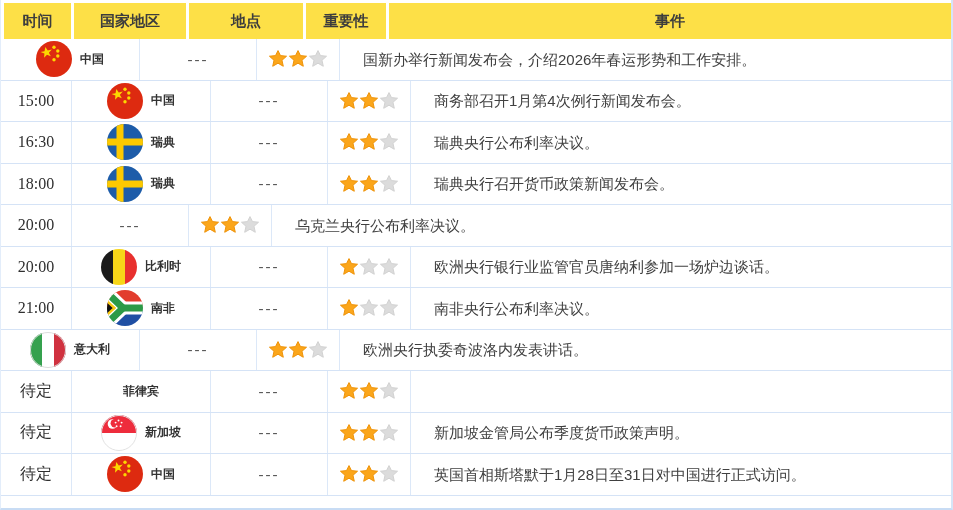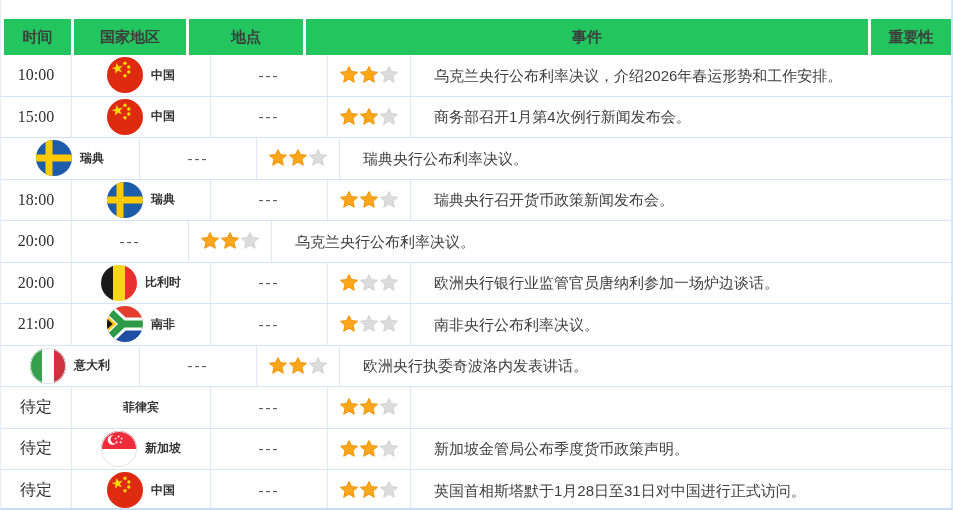--- a/index.html
+++ b/index.html
@@ -4,22 +4,22 @@
 <style>
   * { margin:0; padding:0; box-sizing:border-box; }
   body { background:#fff; font-family:"Liberation Sans","DejaVu Sans",sans-serif; }
   .calendar{
     width:953px; height:510px; background:#fff; overflow:hidden;
     border-left:1px solid #e3edfa; border-right:2px solid #d6e5f7; border-bottom:2px solid #c8dcf4;
   }
   
   .hdr{ display:flex; gap:3px; padding:3px 0 0 3px; background:#fff; }
   .hdr-cell{
-    background:#22c55e; height:36px; display:flex; align-items:center; justify-content:center;
-    font-size:15px; font-weight:bold; color:#3d3d3d;margin-top:16px;
+    background:#fde047; height:36px; display:flex; align-items:center; justify-content:center;
+    font-size:15px; font-weight:bold; color:#3d3d3d;
   }
   .hc-time{ width:67px; } .hc-country{ width:112px; } .hc-loc{ width:114px; }
   .hc-imp{ width:80px; } .hc-event{ flex:1; }
   
   .row{ display:flex; min-height:41.5px; border-bottom:1px solid #d5e3f6; align-items:stretch; }
   .cell{ display:flex; align-items:center; justify-content:center; border-right:1px solid #dce8f8; }
   .c-time{ width:71px; font-family:"Liberation Serif","DejaVu Serif",serif; font-size:16px; color:#2f2f2f; }
   .c-country{ width:139px; gap:8px; }
   .c-country .cname{ font-size:12px; font-weight:bold; color:#333; }
   .c-loc{ width:117px; font-family:"Liberation Serif","DejaVu Serif",serif; font-size:15px; color:#555; letter-spacing:2px; }
@@ -30,26 +30,25 @@
   .star{ width:18px; height:18px; }
 </style>
 </head>
 <body>
 
 <div class="calendar">
   <div class="hdr">
     <div class="hdr-cell hc-time">时间</div>
     <div class="hdr-cell hc-country">国家地区</div>
     <div class="hdr-cell hc-loc">地点</div>
+    <div class="hdr-cell hc-imp">重要性</div>
     <div class="hdr-cell hc-event">事件</div>
-    <div class="hdr-cell hc-imp">重要性</div>
   </div>
   <div id="tbody">
   <div class="row">
-    <div class="cell c-time">10:00</div>
     <div class="cell c-country">
       <span class="flag">
             <svg width="36" height="36" viewBox="0 0 36 36">
               <defs>
                 <clipPath id="cn">
                   <circle cx="18" cy="18" r="18"></circle>
                 </clipPath>
               </defs>
               <g clip-path="url(#cn)">
                 <rect width="36" height="36" fill="#dd2a10"></rect>
@@ -68,21 +67,21 @@
           <svg class="star" viewBox="0 0 18 18">
             <path d="M9,0.6 L11.47,5.6 L17.56,6.22 L12.99,10.3 L14.29,16.28 L9,13.2 L3.71,16.28 L5.01,10.3 L0.44,6.22 L6.53,5.6 Z" fill="#fba61b" stroke="#ef9309" stroke-width="1" stroke-linejoin="round"></path>
           </svg>
           <svg class="star" viewBox="0 0 18 18">
             <path d="M9,0.6 L11.47,5.6 L17.56,6.22 L12.99,10.3 L14.29,16.28 L9,13.2 L3.71,16.28 L5.01,10.3 L0.44,6.22 L6.53,5.6 Z" fill="#fba61b" stroke="#ef9309" stroke-width="1" stroke-linejoin="round"></path>
           </svg>
           <svg class="star" viewBox="0 0 18 18">
             <path d="M9,0.6 L11.47,5.6 L17.56,6.22 L12.99,10.3 L14.29,16.28 L9,13.2 L3.71,16.28 L5.01,10.3 L0.44,6.22 L6.53,5.6 Z" fill="#dcdcdc" stroke="#d2d2d2" stroke-width="1" stroke-linejoin="round"></path>
           </svg>
         </div>
-    <div class="cell c-event">乌克兰央行公布利率决议，介绍2026年春运形势和工作安排。</div>
+    <div class="cell c-event">国新办举行新闻发布会，介绍2026年春运形势和工作安排。</div>
   </div>
 
   <div class="row">
     <div class="cell c-time">15:00</div>
     <div class="cell c-country">
       <span class="flag">
             <svg width="36" height="36" viewBox="0 0 36 36">
               <defs>
                 <clipPath id="cn">
                   <circle cx="18" cy="18" r="18"></circle>
@@ -109,20 +108,21 @@
             <path d="M9,0.6 L11.47,5.6 L17.56,6.22 L12.99,10.3 L14.29,16.28 L9,13.2 L3.71,16.28 L5.01,10.3 L0.44,6.22 L6.53,5.6 Z" fill="#fba61b" stroke="#ef9309" stroke-width="1" stroke-linejoin="round"></path>
           </svg>
           <svg class="star" viewBox="0 0 18 18">
             <path d="M9,0.6 L11.47,5.6 L17.56,6.22 L12.99,10.3 L14.29,16.28 L9,13.2 L3.71,16.28 L5.01,10.3 L0.44,6.22 L6.53,5.6 Z" fill="#dcdcdc" stroke="#d2d2d2" stroke-width="1" stroke-linejoin="round"></path>
           </svg>
         </div>
     <div class="cell c-event">商务部召开1月第4次例行新闻发布会。</div>
   </div>
 
   <div class="row">
+    <div class="cell c-time">16:30</div>
     <div class="cell c-country">
       <span class="flag">
             <svg width="36" height="36" viewBox="0 0 36 36">
               <defs>
                 <clipPath id="se">
                   <circle cx="18" cy="18" r="18"></circle>
                 </clipPath>
               </defs>
               <g clip-path="url(#se)">
                 <rect width="36" height="36" fill="#1d5ca9"></rect>

